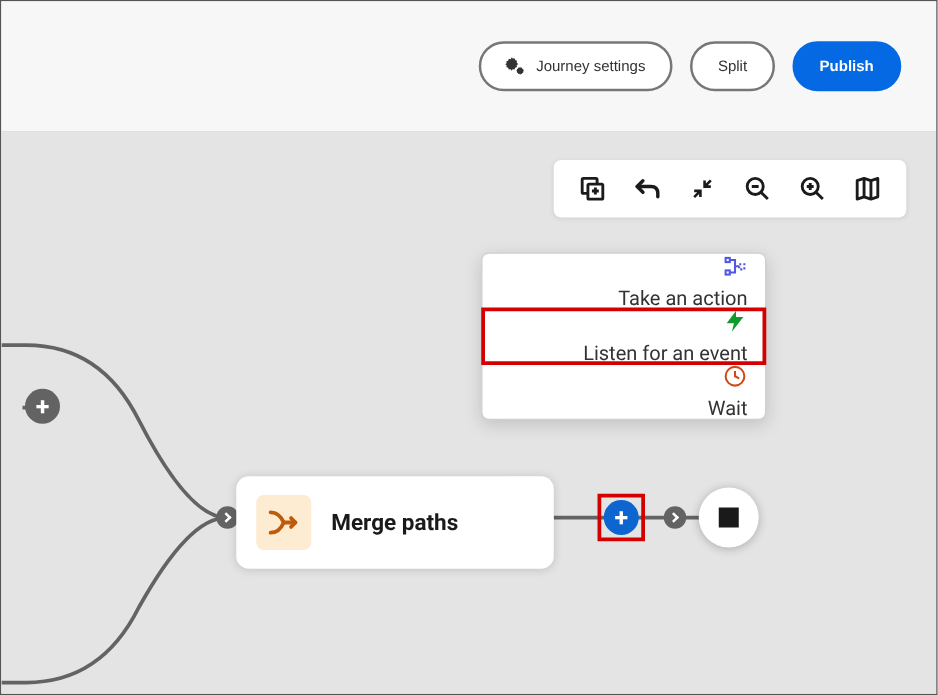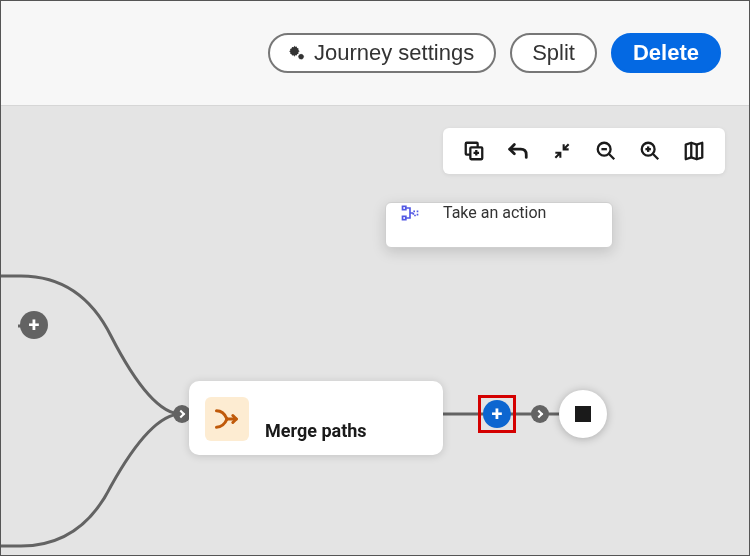--- a/index.html
+++ b/index.html
@@ -20,21 +20,21 @@
       padding-right: 28px;
       gap: 14px;
     }
     .btn {
       height: 40px;
       border-radius: 20px;
       display: inline-flex;
       align-items: center;
       justify-content: space-between;
       padding: 0 20px;
-      font-size: 22px;
+      font-size: 12px;
       font-weight: 500;
       cursor: pointer;
       border: 2px solid #777;
       background: #fff;
       color: #333;
     }
     .btn-journey { gap: 8px; padding-left: 16px; }
     .btn-primary {
       background: #0469e3;
       border-color: #0469e3;
@@ -63,21 +63,21 @@
     }
     .tool-icon { width: 22px; height: 22px; display:flex;align-items:center;justify-content:center; cursor:pointer; }
     
     .node-card {
       position: absolute;
       left: 188px; top: 275px;
       width: 254px; height: 74px;
       background: #fff;
       border-radius: 10px;
       display: flex;
-      align-items: flex-end;
+      align-items: center;
       padding: 14px 16px;
       gap: 16px;
       box-shadow: 0 1px 8px rgba(0,0,0,0.15);
     }
     .node-icon-wrap {
       width: 44px; height: 44px;
       background: #fdecd2;
       border-radius: 6px;
       display:flex;align-items:center;justify-content:center;
     }
@@ -87,23 +87,23 @@
       position: absolute;
       left: 384px; top: 96px;
       width: 228px;
       background: #fff;
       border: 1px solid #cfcfcf;
       border-radius: 6px;
       box-shadow: 0 4px 14px rgba(0,0,0,0.15);
       z-index: 5;
     }
     .menu-item {
-      display: flex; align-items: flex-start; gap: 23px;
+      display: flex; align-items: flex-end; gap: 6px;
       height: 44px; padding: 0 14px;
-      font-size: 16px; color: #333; cursor: pointer;
+      font-size: 16px; color: #333; cursor: pointer; flex-direction: column;
     }
     .menu-item.highlight {
       outline: 3px solid #d40000; outline-offset: -2px;
     }
     .menu-icon { width: 20px; height: 20px; display:flex;align-items:center;justify-content:center; flex-shrink:0; }
     
     .connector { position:absolute; left:0; top:0; pointer-events:none; }
     .add-circle {
       position:absolute;
       width:28px;height:28px;border-radius:50%;
@@ -141,21 +141,21 @@
       <svg width="22" height="22" viewBox="0 0 24 24" fill="#333">
           <path d="M10 5a3 3 0 1 1 0 6 3 3 0 0 1 0-6zm0-2l.9 1.6 1.8-.3.7 1.7 1.7.7-.3 1.8L16.4 10l-1.6.9.3 1.8-1.7.7-.7 1.7-1.8-.3L10 16.4l-.9-1.6-1.8.3-.7-1.7-1.7-.7.3-1.8L3.6 10l1.6-.9-.3-1.8 1.7-.7.7-1.7 1.8.3L10 3.6zM18 14a2 2 0 1 1 0 4 2 2 0 0 1 0-4zm0-1.5l.6 1 1.1-.2.4 1 .1 0 1 .4-.2 1.1 1 .6-1 .6.2 1.1-1 .4-.4 1-1.1-.2-.6 1-.6-1-1.1.2-.4-1-1-.4.2-1.1-1-.6 1-.6-.2-1.1 1-.4.4-1 1.1.2.6-1z"></path>
         </svg>
     </span>
     <span>Journey settings</span>
   </button>
   <button class="btn">
     <span>Split</span>
   </button>
   <button class="btn btn-primary">
-    <span>Delete</span>
+    <span>Publish</span>
   </button>
 </div>
 
 <div class="canvas">
 
   <svg class="connector" width="750" height="451">
     <path d="M0 170 L20 170 Q80 170 110 230 Q150 308 180 308" stroke="#636363" stroke-width="3" fill="none"></path>
     <path d="M0 440 L20 440 Q80 440 110 380 Q150 308 180 308" stroke="#636363" stroke-width="3" fill="none"></path>
     <line x1="38" y1="220" x2="17" y2="220" stroke="#636363" stroke-width="3"></line>
     <line x1="442" y1="308" x2="570" y2="308" stroke="#636363" stroke-width="3"></line>
@@ -197,20 +197,37 @@
             <g stroke="#5258e4" stroke-width="2" fill="none">
               <rect x="3" y="4" width="4" height="4"></rect>
               <rect x="3" y="16" width="4" height="4"></rect>
               <rect x="16" y="10" width="5" height="5" stroke-dasharray="2 2"></rect>
               <path d="M7 6 H12 V18 H7 M12 12 H16"></path>
             </g>
           </svg>
       </span>
       <span>Take an action</span>
     </div>
+    <div class="menu-item highlight">
+      <span class="menu-icon">
+        <svg width="20" height="20" viewBox="0 0 24 24">
+            <path fill="#0d9b2e" d="M13 2 L4 14 H11 L9 22 L20 8 H13 Z"></path>
+          </svg>
+      </span>
+      <span>Listen for an event</span>
+    </div>
+    <div class="menu-item">
+      <span class="menu-icon">
+        <svg width="20" height="20" viewBox="0 0 24 24" fill="none" stroke="#d04a17" stroke-width="2">
+            <circle cx="12" cy="12" r="9"></circle>
+            <path d="M12 7 V12 L16 14"></path>
+          </svg>
+      </span>
+      <span>Wait</span>
+    </div>
   </div>
 
   <div class="toolbar">
     <span class="tool-icon">
       <svg width="22" height="22" viewBox="0 0 24 24" fill="#1b1b1b">
           <rect x="3" y="3" width="13" height="13" rx="1" fill="none" stroke="#1b1b1b" stroke-width="2.5"></rect>
           <rect x="8" y="8" width="13" height="13" rx="1" fill="#fff" stroke="#1b1b1b" stroke-width="2.5"></rect>
           <path d="M14.5 11v6M11.5 14h6" stroke="#1b1b1b" stroke-width="2.5"></path>
         </svg>
     </span>

